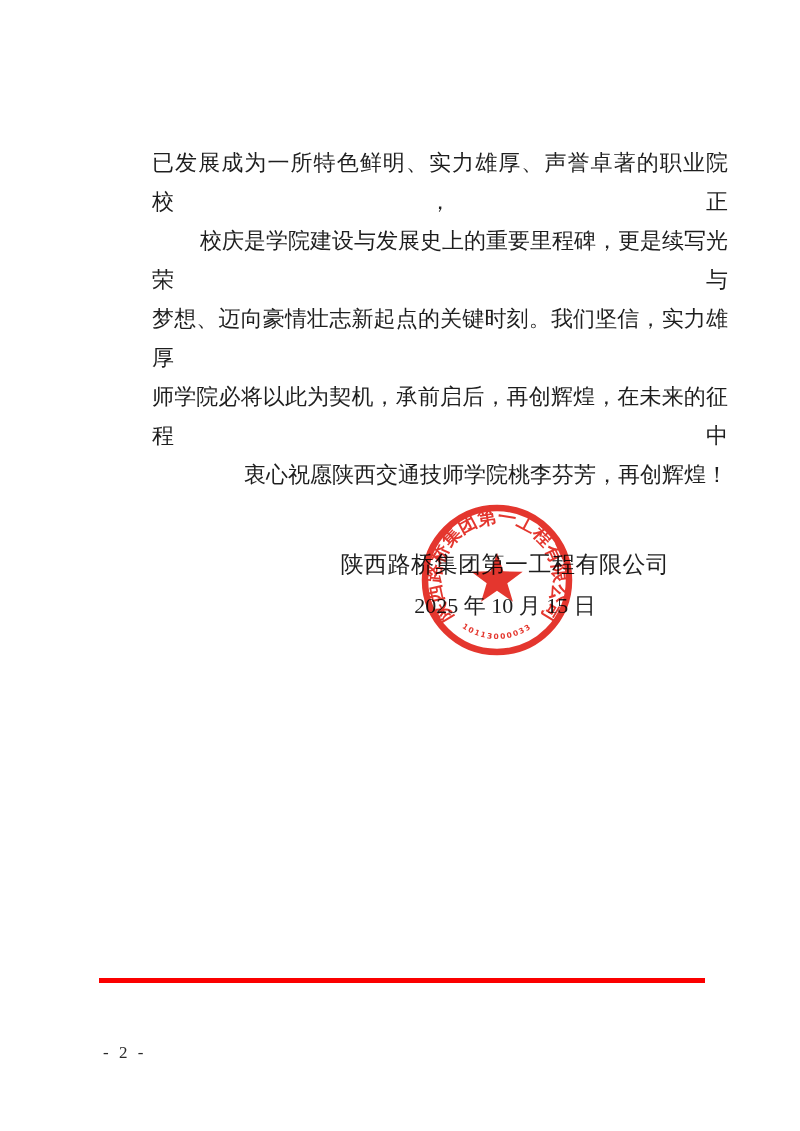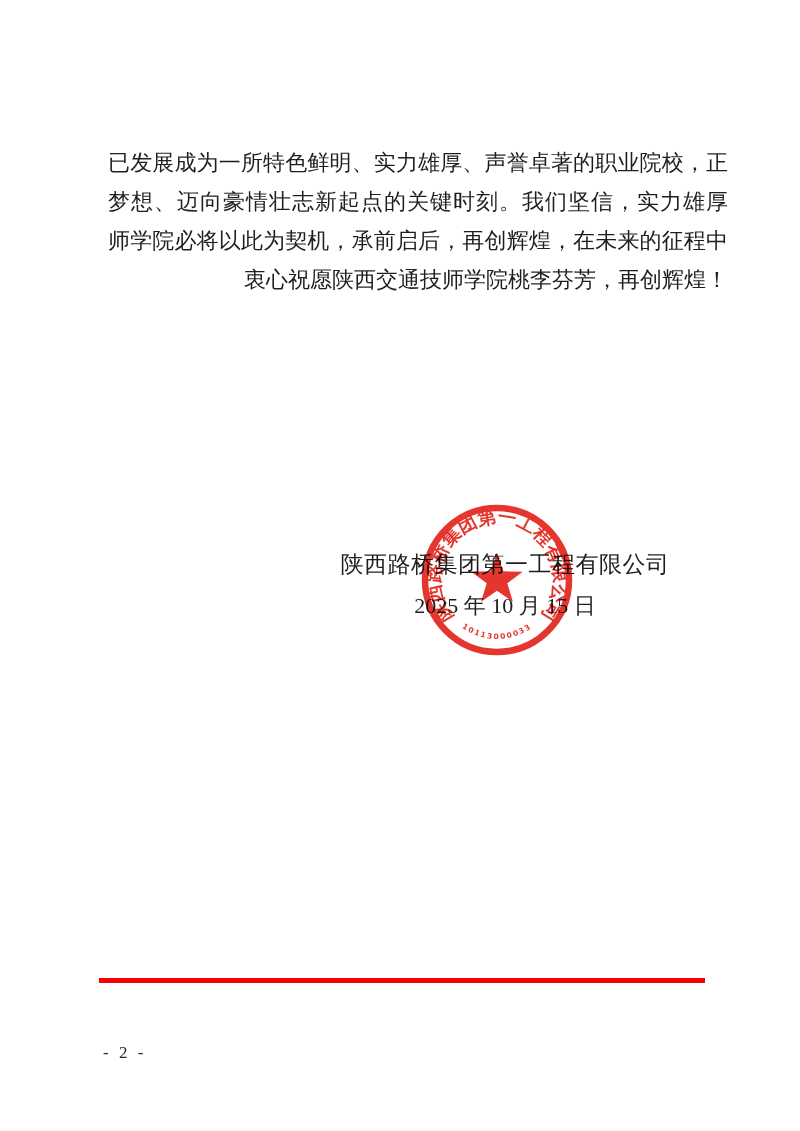--- a/index.html
+++ b/index.html
@@ -13,21 +13,21 @@
     overflow: hidden;
   }
   .body-text {
     position: absolute;
     left: 108px;
     top: 143px;
     width: 620px;
     font-size: 22px;
     line-height: 39px;
   }
-  .line { text-align: left; }
+  .line { text-align: left; margin-left: 44px; }
   .line.fill { text-align: justify; text-align-last: justify; }
   .line.indent { text-indent: 44px; text-align: right; }
   .signature {
     position: absolute;
     left: 300px;
     top: 552px;
     width: 410px;
     text-align: center;
   }
   .signature .company {
@@ -82,20 +82,21 @@
     font-family: "Liberation Serif", "DejaVu Serif", serif;
   }
 </style>
 </head>
 <body>
 
 <div class="page">
 
   <div class="body-text">
     <div class="line fill">已发展成为一所特色鲜明、实力雄厚、声誉卓著的职业院校，正</div>
+    <div class="line fill indent">校庆是学院建设与发展史上的重要里程碑，更是续写光荣与</div>
     <div class="line fill">梦想、迈向豪情壮志新起点的关键时刻。我们坚信，实力雄厚</div>
     <div class="line fill">师学院必将以此为契机，承前启后，再创辉煌，在未来的征程中</div>
     <div class="line indent">衷心祝愿陕西交通技师学院桃李芬芳，再创辉煌！</div>
   </div>
 
   <div class="signature">
     <div class="company">陕西路桥集团第一工程有限公司</div>
     <div class="date">2025 年 10 月 15 日</div>
   </div>
 

